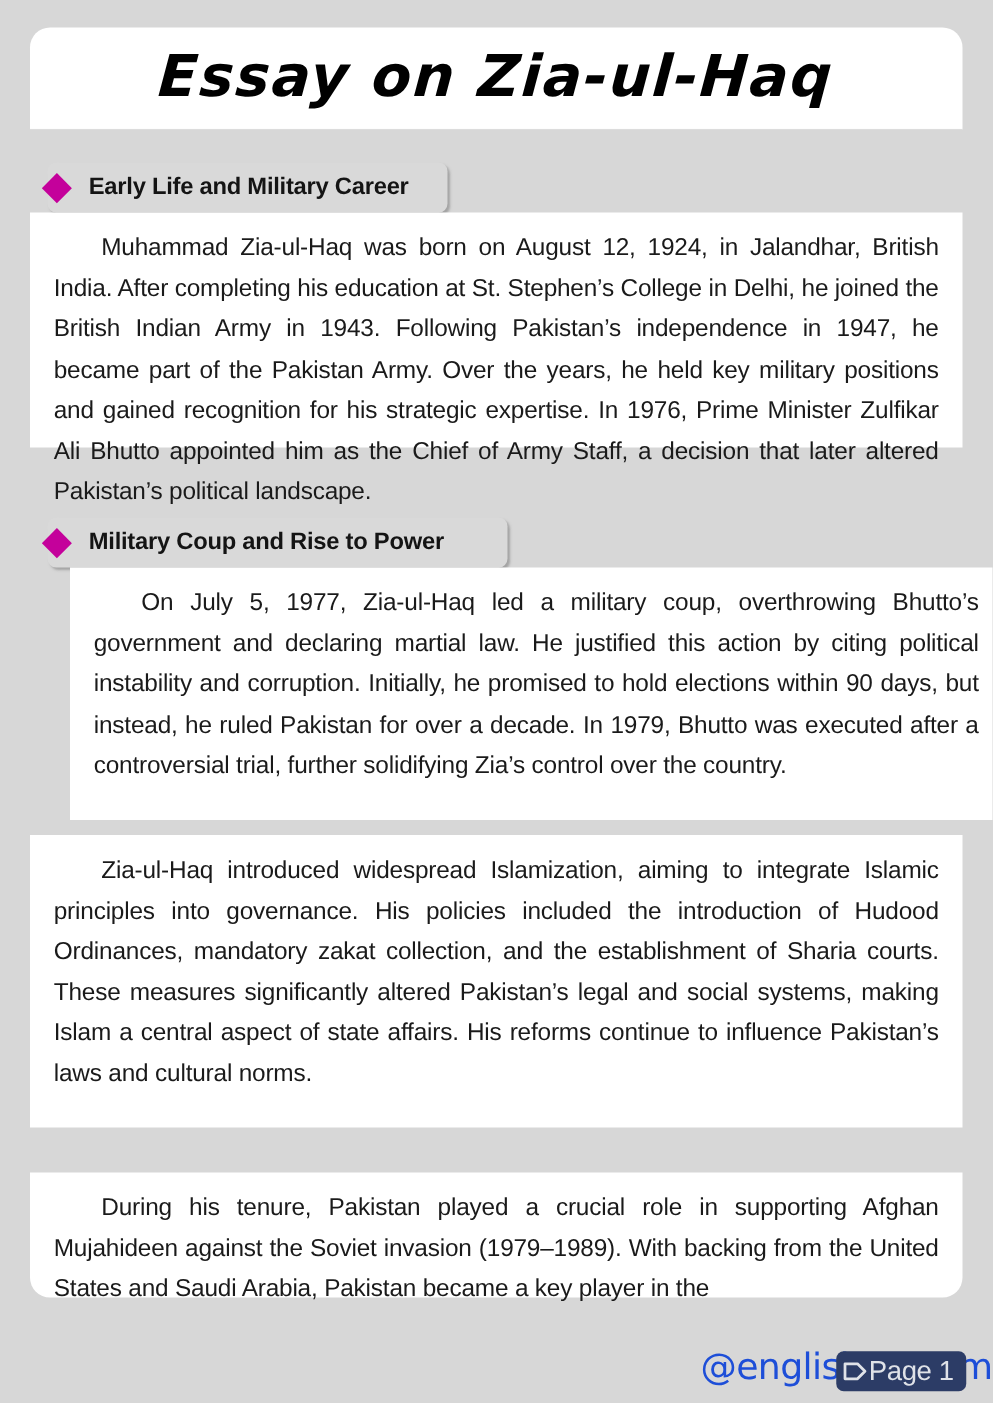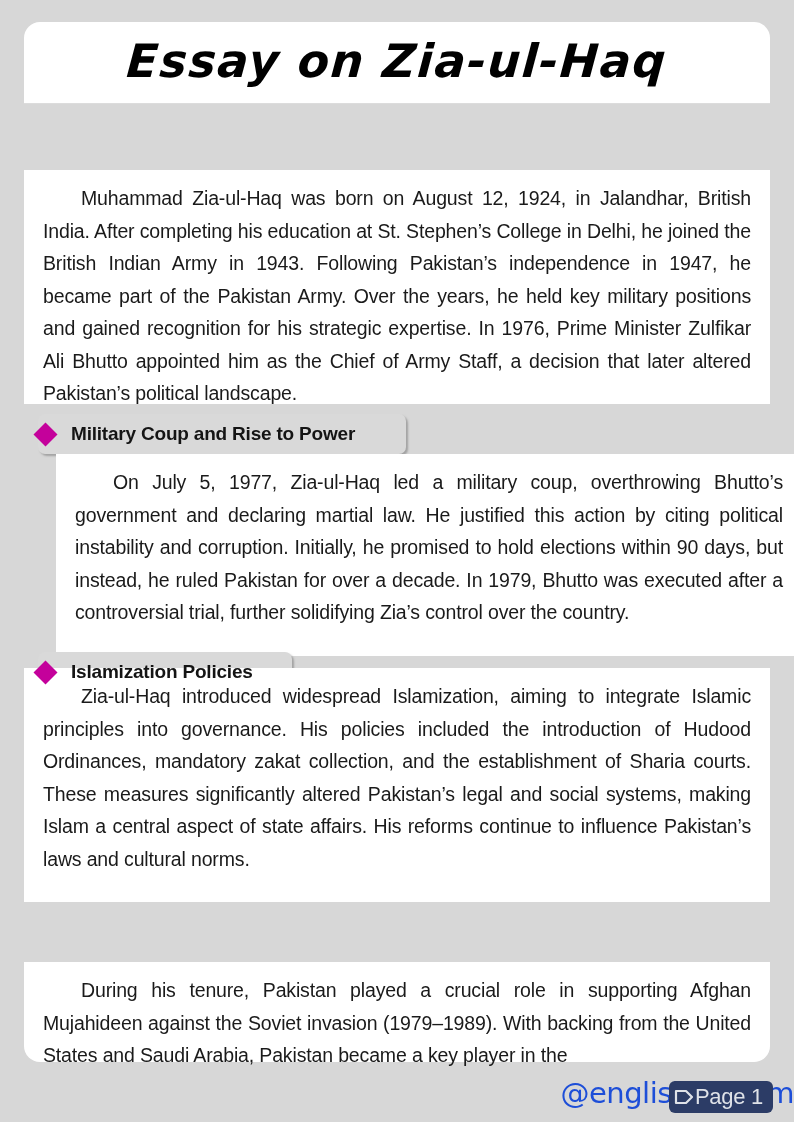--- a/index.html
+++ b/index.html
@@ -174,43 +174,43 @@
 </style>
 </head>
 <body>
 
 <div class="sheet">
 
   <div class="title-card">
     <div class="title-text">Essay on Zia-ul-Haq</div>
   </div>
 
-  <div class="para-block first" style="top:148px;height:234px;">
+  <div class="heading" style="top:108px;">
+    <div class="heading-plate" style="width:320px;"></div>
+    <span class="diamond"></span>
+    <span class="heading-label">Early Life and Military Career</span>
+  </div>
+  <div class="para-block first" style="top:148px;height:188px;">
     <p class="para" style="top:12px;">Muhammad Zia-ul-Haq was born on August 12, 1924, in Jalandhar, British India. After completing his education at St. Stephen’s College in Delhi, he joined the British Indian Army in 1943. Following Pakistan’s independence in 1947, he became part of the Pakistan Army. Over the years, he held key military positions and gained recognition for his strategic expertise. In 1976, Prime Minister Zulfikar Ali Bhutto appointed him as the Chief of Army Staff, a decision that later altered Pakistan’s political landscape.</p>
   </div>
 
   <div class="heading" style="top:392px;align-items:center;">
     <div class="heading-plate" style="width:368px;"></div>
     <span class="diamond"></span>
     <span class="heading-label">Military Coup and Rise to Power</span>
   </div>
   <div class="para-block" style="top:432px;height:202px;margin-left:32px;">
     <p class="para" style="top:12px;">On July 5, 1977, Zia-ul-Haq led a military coup, overthrowing Bhutto’s government and declaring martial law. He justified this action by citing political instability and corruption. Initially, he promised to hold elections within 90 days, but instead, he ruled Pakistan for over a decade. In 1979, Bhutto was executed after a controversial trial, further solidifying Zia’s control over the country.</p>
   </div>
 
-  <div class="heading" style="top:630px;">
-    <div class="heading-plate" style="width:254px;"></div>
-    <span class="diamond"></span>
-    <span class="heading-label">Islamization Policies</span>
-  </div>
   <div class="para-block" style="top:646px;height:234px;">
     <p class="para" style="top:12px;">Zia-ul-Haq introduced widespread Islamization, aiming to integrate Islamic principles into governance. His policies included the introduction of Hudood Ordinances, mandatory zakat collection, and the establishment of Sharia courts. These measures significantly altered Pakistan’s legal and social systems, making Islam a central aspect of state affairs. His reforms continue to influence Pakistan’s laws and cultural norms.</p>
   </div>
 
-  <div class="para-block last" style="top:940px;height:100px;">
+  <div class="para-block last" style="top:916px;height:100px;">
     <p class="para" style="top:12px;">During his tenure, Pakistan played a crucial role in supporting Afghan Mujahideen against the Soviet invasion (1979–1989). With backing from the United States and Saudi Arabia, Pakistan became a key player in the</p>
   </div>
 
 </div>
 
 <div class="footer">
   <div class="watermark">@englishan.com</div>
 </div>
 
 <div class="page-badge">

